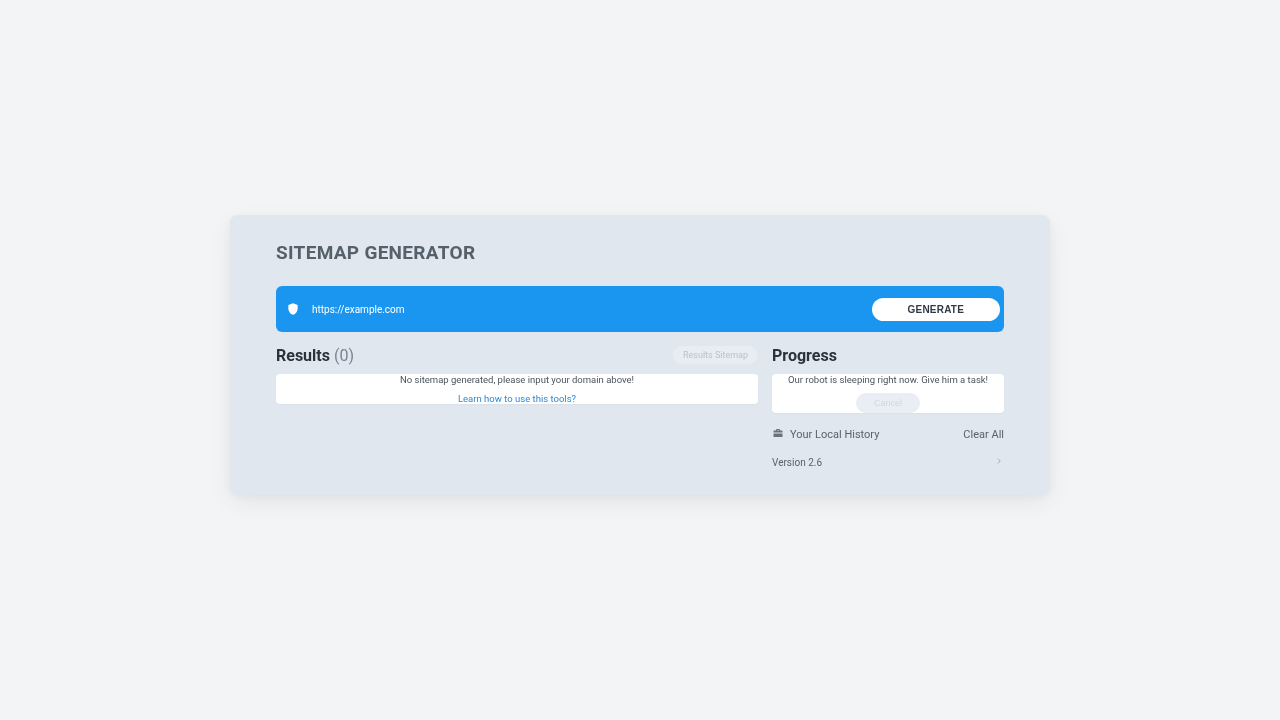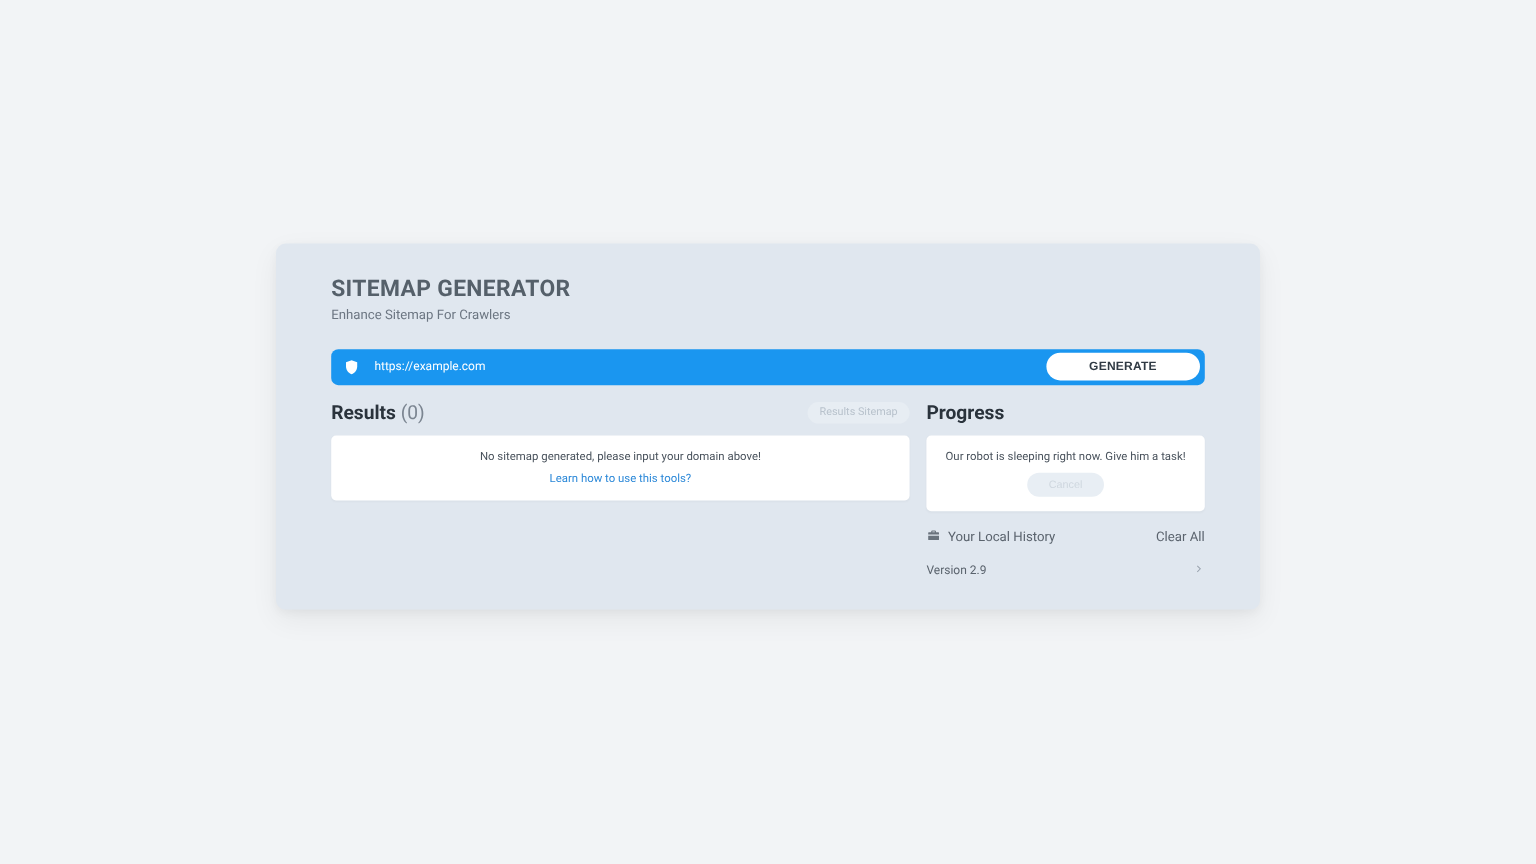--- a/index.html
+++ b/index.html
@@ -33,21 +33,21 @@
   }
   .subtitle {
     font-size: 11px;
     color: #6c7682;
     margin-top: 4px;
   }
   .input-bar {
     margin: 10px 46px 0 46px;
     background: #1a96f0;
     border-radius: 20px / 50%;
-    height: 30px;
+    height: 46px;
     border-radius: 6px;
     display: flex;
     align-items: center;
     padding: 0 4px 0 10px;
   }
   .shield {
     width: 14px;
     height: 14px;
     display: flex;
     align-items: center;
@@ -104,21 +104,21 @@
     color: #b8c2cc;
     background: #e7edf3;
     border-radius: 10px;
     padding: 4px 10px;
     pointer-events: none;
     white-space: nowrap;
   }
   .panel {
     background: #fff;
     border-radius: 4px;
-    padding: 12px 10px;
+    padding: 0 10px;
     box-shadow: 0 1px 2px rgba(0,0,0,0.03);
   }
   .panel.center { text-align: center; }
   .panel-text {
     font-size: 9.5px;
     color: #4a535d;
   }
   .panel-link {
     display: block;
     font-size: 9.5px;
@@ -180,21 +180,20 @@
     color: #9aa4af;
     font-size: 11px;
   }
 </style>
 </head>
 <body>
 
 <div class="card">
   <div class="header">
     <div class="title">SITEMAP GENERATOR</div>
-    <div class="subtitle">Enhance Sitemap For Crawlers</div>
   </div>
 
   <div class="input-bar">
     <span class="shield">
       <svg viewBox="0 0 24 24" width="14" height="14" fill="#fff">
           <path d="M12 2l8 3v6c0 5-3.4 9.4-8 11-4.6-1.6-8-6-8-11V5l8-3z"></path>
         </svg>
     </span>
     <input class="url-input" type="text" placeholder="https://example.com" style="">
     <button class="generate-btn">GENERATE</button>
@@ -230,21 +229,21 @@
             <svg viewBox="0 0 24 24" width="12" height="12" fill="#6a737d">
                 <path d="M10 4h4a2 2 0 0 1 2 2v1h4a1 1 0 0 1 1 1v3H3V8a1 1 0 0 1 1-1h4V6a2 2 0 0 1 2-2zm0 3h4V6h-4v1zM3 13h18v6a1 1 0 0 1-1 1H4a1 1 0 0 1-1-1v-6z"></path>
               </svg>
           </span>
           <span>Your Local History</span>
         </div>
         <a href="#" class="clear-link">Clear All</a>
       </div>
 
       <div class="version-row">
-        <span>Version 2.9</span>
+        <span>Version 2.6</span>
         <span class="chevron">
           <svg viewBox="0 0 24 24" width="10" height="10" fill="none" stroke="#9aa4af" stroke-width="2">
               <polyline points="9 6 15 12 9 18"></polyline>
             </svg>
         </span>
       </div>
     </div>
   </div>
 </div>
 

